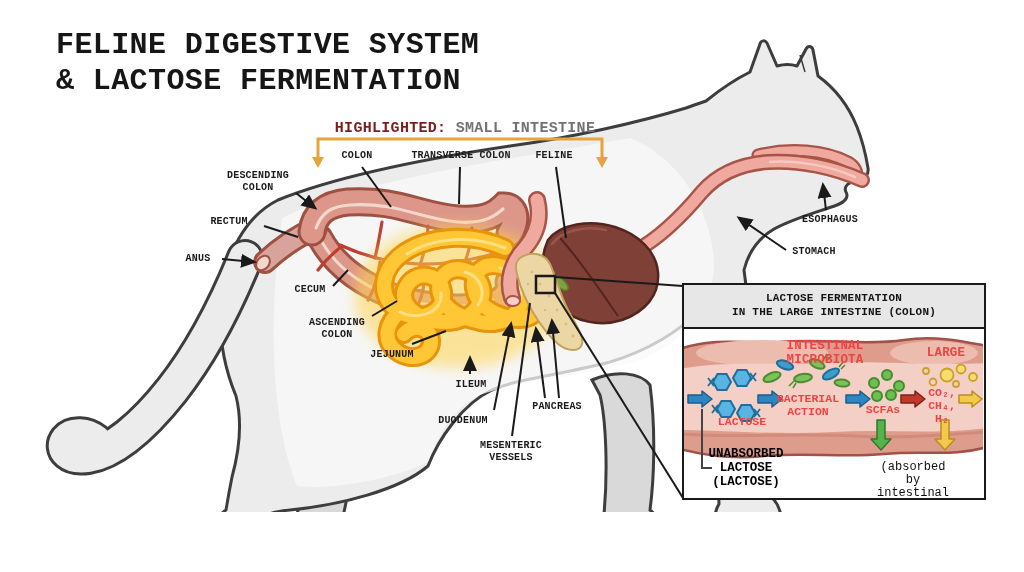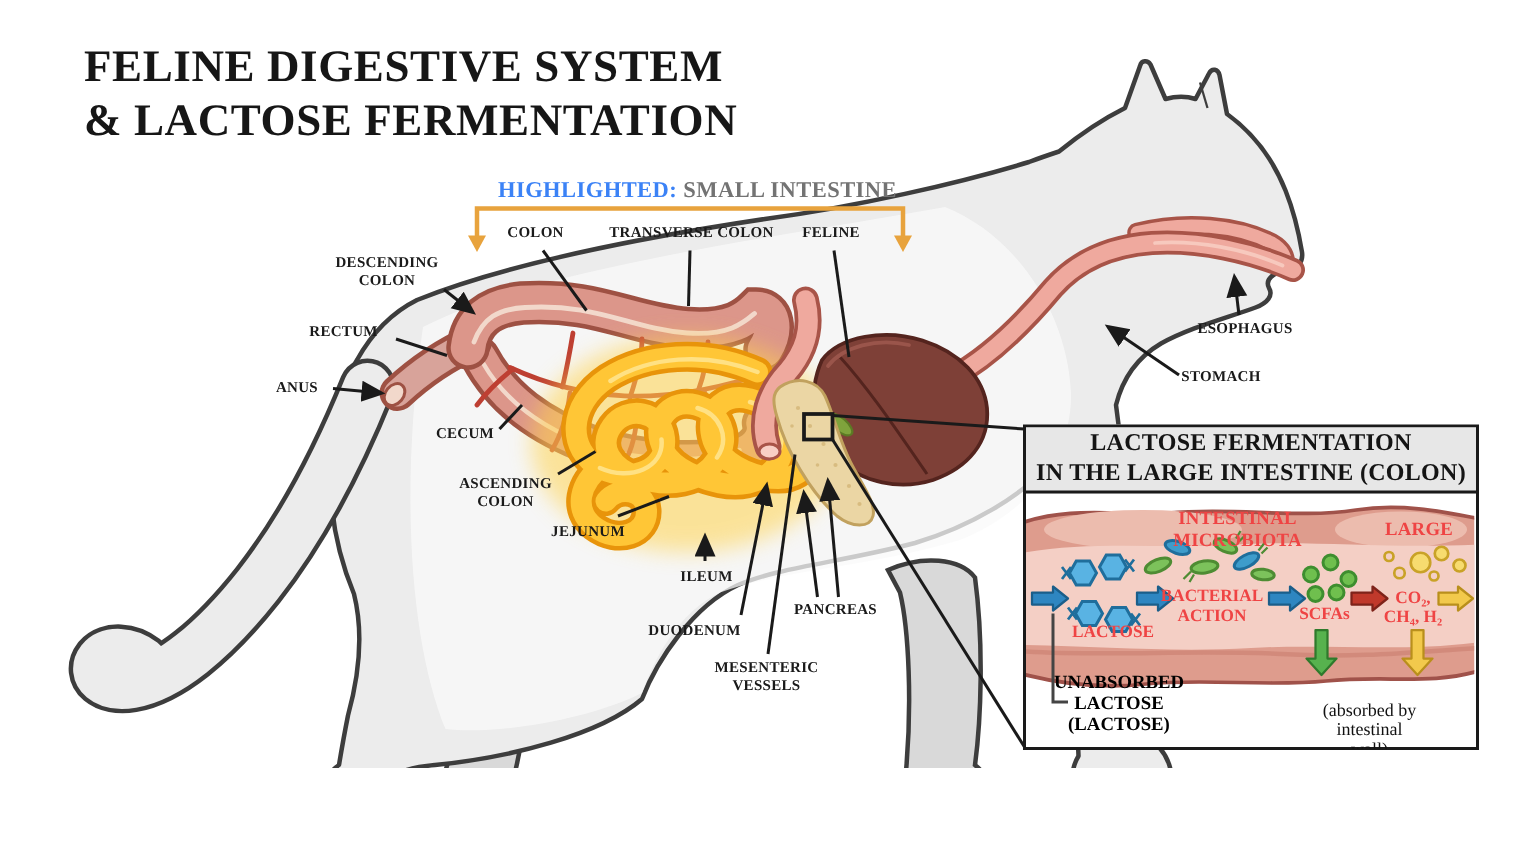--- a/index.html
+++ b/index.html
@@ -1,30 +1,30 @@
 <!DOCTYPE html>
 <html><head>
 <meta charset="utf-8">
 <style>
   html,body{margin:0;padding:0;background:#fff;}
   .stage{position:relative;width:1024px;height:512px;background:#ffffff;overflow:hidden;
-         font-family:Liberation Serif, serif;color:#1a1a1a;}
+         font-family:Liberation Mono, monospace;color:#1a1a1a;}
   svg{display:block;}
   .abs{position:absolute;}
   .title{left:56px;top:27px;font-size:30px;font-weight:bold;line-height:1.2;letter-spacing:.4px;color:#161616;white-space:pre-line;}
   .hl{left:465px;top:128px;transform:translate(-50%,-50%);font-size:15px;font-weight:bold;letter-spacing:.3px;white-space:nowrap;}
-  .hl .pfx{color:#3b82f6;}
+  .hl .pfx{color:#7f1d1d;}
   .hl .sub{color:#737373;}
   .lbl{transform:translate(-50%,-50%);font-size:10px;font-weight:bold;line-height:1.18;
        text-align:center;white-space:pre-line;letter-spacing:.2px;color:#1a1a1a;}
   
   .panel{left:682px;top:283px;width:304px;height:217px;background:#ffffff;border:2.5px solid #1a1a1a;box-sizing:border-box;}
   .panel-header{position:absolute;left:0;top:0;width:100%;height:44px;background:#E7E7E7;border-bottom:2.5px solid #1a1a1a;
                 box-sizing:border-box;display:flex;flex-direction:column;align-items:center;justify-content:center;}
-  .panel-header div{font-size:16px;font-weight:bold;line-height:1.25;color:#141414;letter-spacing:.2px;}
+  .panel-header div{font-size:11px;font-weight:bold;line-height:1.25;color:#141414;letter-spacing:.2px;}
   .panel-body{position:absolute;left:0;top:44px;width:299px;height:170px;overflow:hidden;}
   .ip-lbl{position:absolute;transform:translate(-50%,-50%);text-align:center;white-space:pre-line;font-weight:bold;color:#ef4444;}
   .ip-wall{font-size:12.5px;letter-spacing:.2px;}
   .ip-flow{font-size:11.5px;line-height:1.15;}
   .ip-bottom{font-size:12.5px;line-height:1.1;color:#000000;}
   .ip-note{font-size:12px;line-height:1.1;font-weight:normal;color:#111;margin-left:32px;}
 </style>
 </head>
 <body>
 

